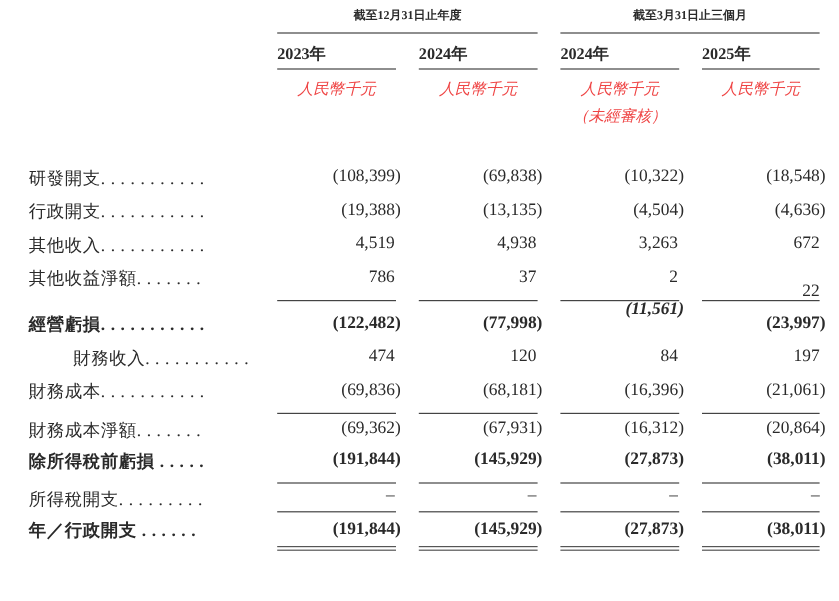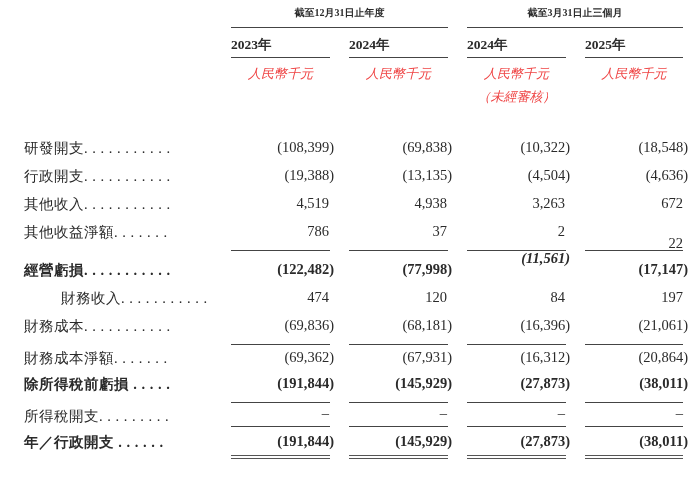--- a/index.html
+++ b/index.html
@@ -72,21 +72,21 @@
 <div class="cell" style="right:134px;top:223px;">2</div>
 <div class="cell" style="right:16px;top:223px;margin-top:12px;">22</div>
 <div class="uline" style="left:231px;width:99px;top:250px;"></div>
 <div class="uline" style="left:349px;width:99px;top:250px;"></div>
 <div class="uline" style="left:467px;width:99px;top:250px;"></div>
 <div class="uline" style="left:585px;width:98px;top:250px;"></div>
 
 <div class="cell bold" style="right:365px;top:261px;">(122,482)</div>
 <div class="cell bold" style="right:247px;top:261px;">(77,998)</div>
 <div class="cell bold" style="right:129px;top:250px;font-style:italic;">(11,561)</div>
-<div class="cell bold" style="right:11px;top:261px;">(17,147)</div>
+<div class="cell bold" style="right:11px;top:261px;">(23,997)</div>
 
 <div class="cell" style="right:370px;top:289px;">474</div>
 <div class="cell" style="right:252px;top:289px;">120</div>
 <div class="cell" style="right:134px;top:289px;">84</div>
 <div class="cell" style="right:16px;top:289px;">197</div>
 
 <div class="cell" style="right:365px;top:317px;">(69,836)</div>
 <div class="cell" style="right:247px;top:317px;">(68,181)</div>
 <div class="cell" style="right:129px;top:317px;">(16,396)</div>
 <div class="cell" style="right:11px;top:317px;">(21,061)</div>

